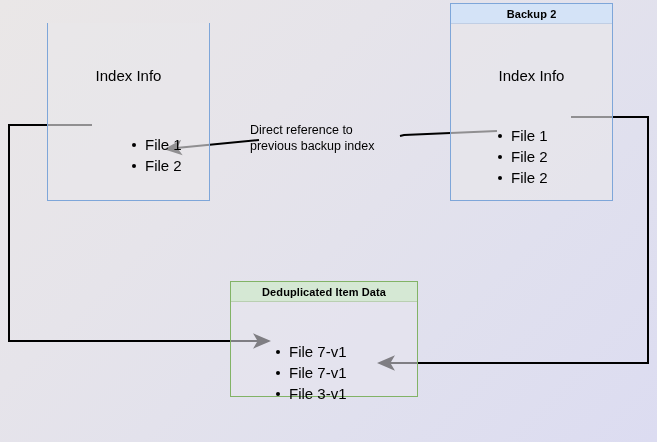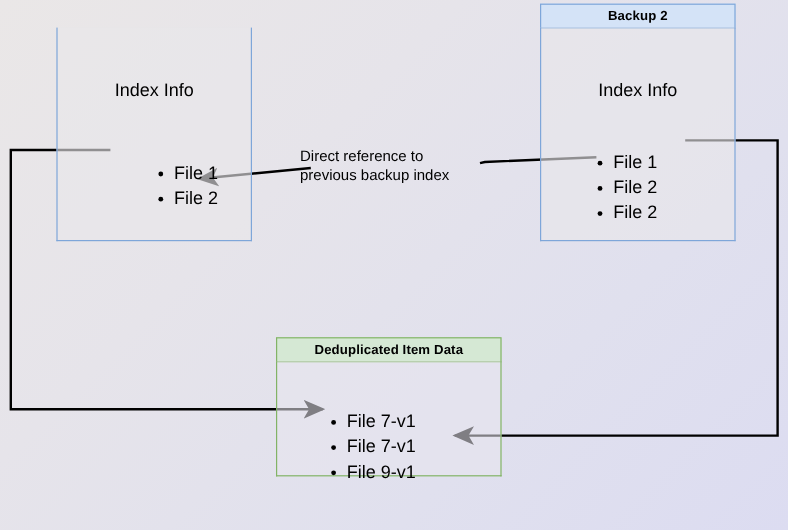--- a/index.html
+++ b/index.html
@@ -101,21 +101,21 @@
   </div>
 
   <div class="box green" style="left:230px;top:281px;width:188px;height:116px;">
     <div class="hdr">
       <span>Deduplicated Item Data</span>
     </div>
     <div class="body">
       <ul class="flist" style="left:42px;top:40px;line-height:24px;">
         <li>File 7-v1</li>
         <li>File 7-v1</li>
-        <li>File 9-v1</li>
+        <li>File 3-v1</li>
       </ul>
     </div>
   </div>
 
   <div class="label" style="left:250px;top:122px;width:157px;">Direct reference to
 previous backup index</div>
 
 </div>
 
 </body></html>

